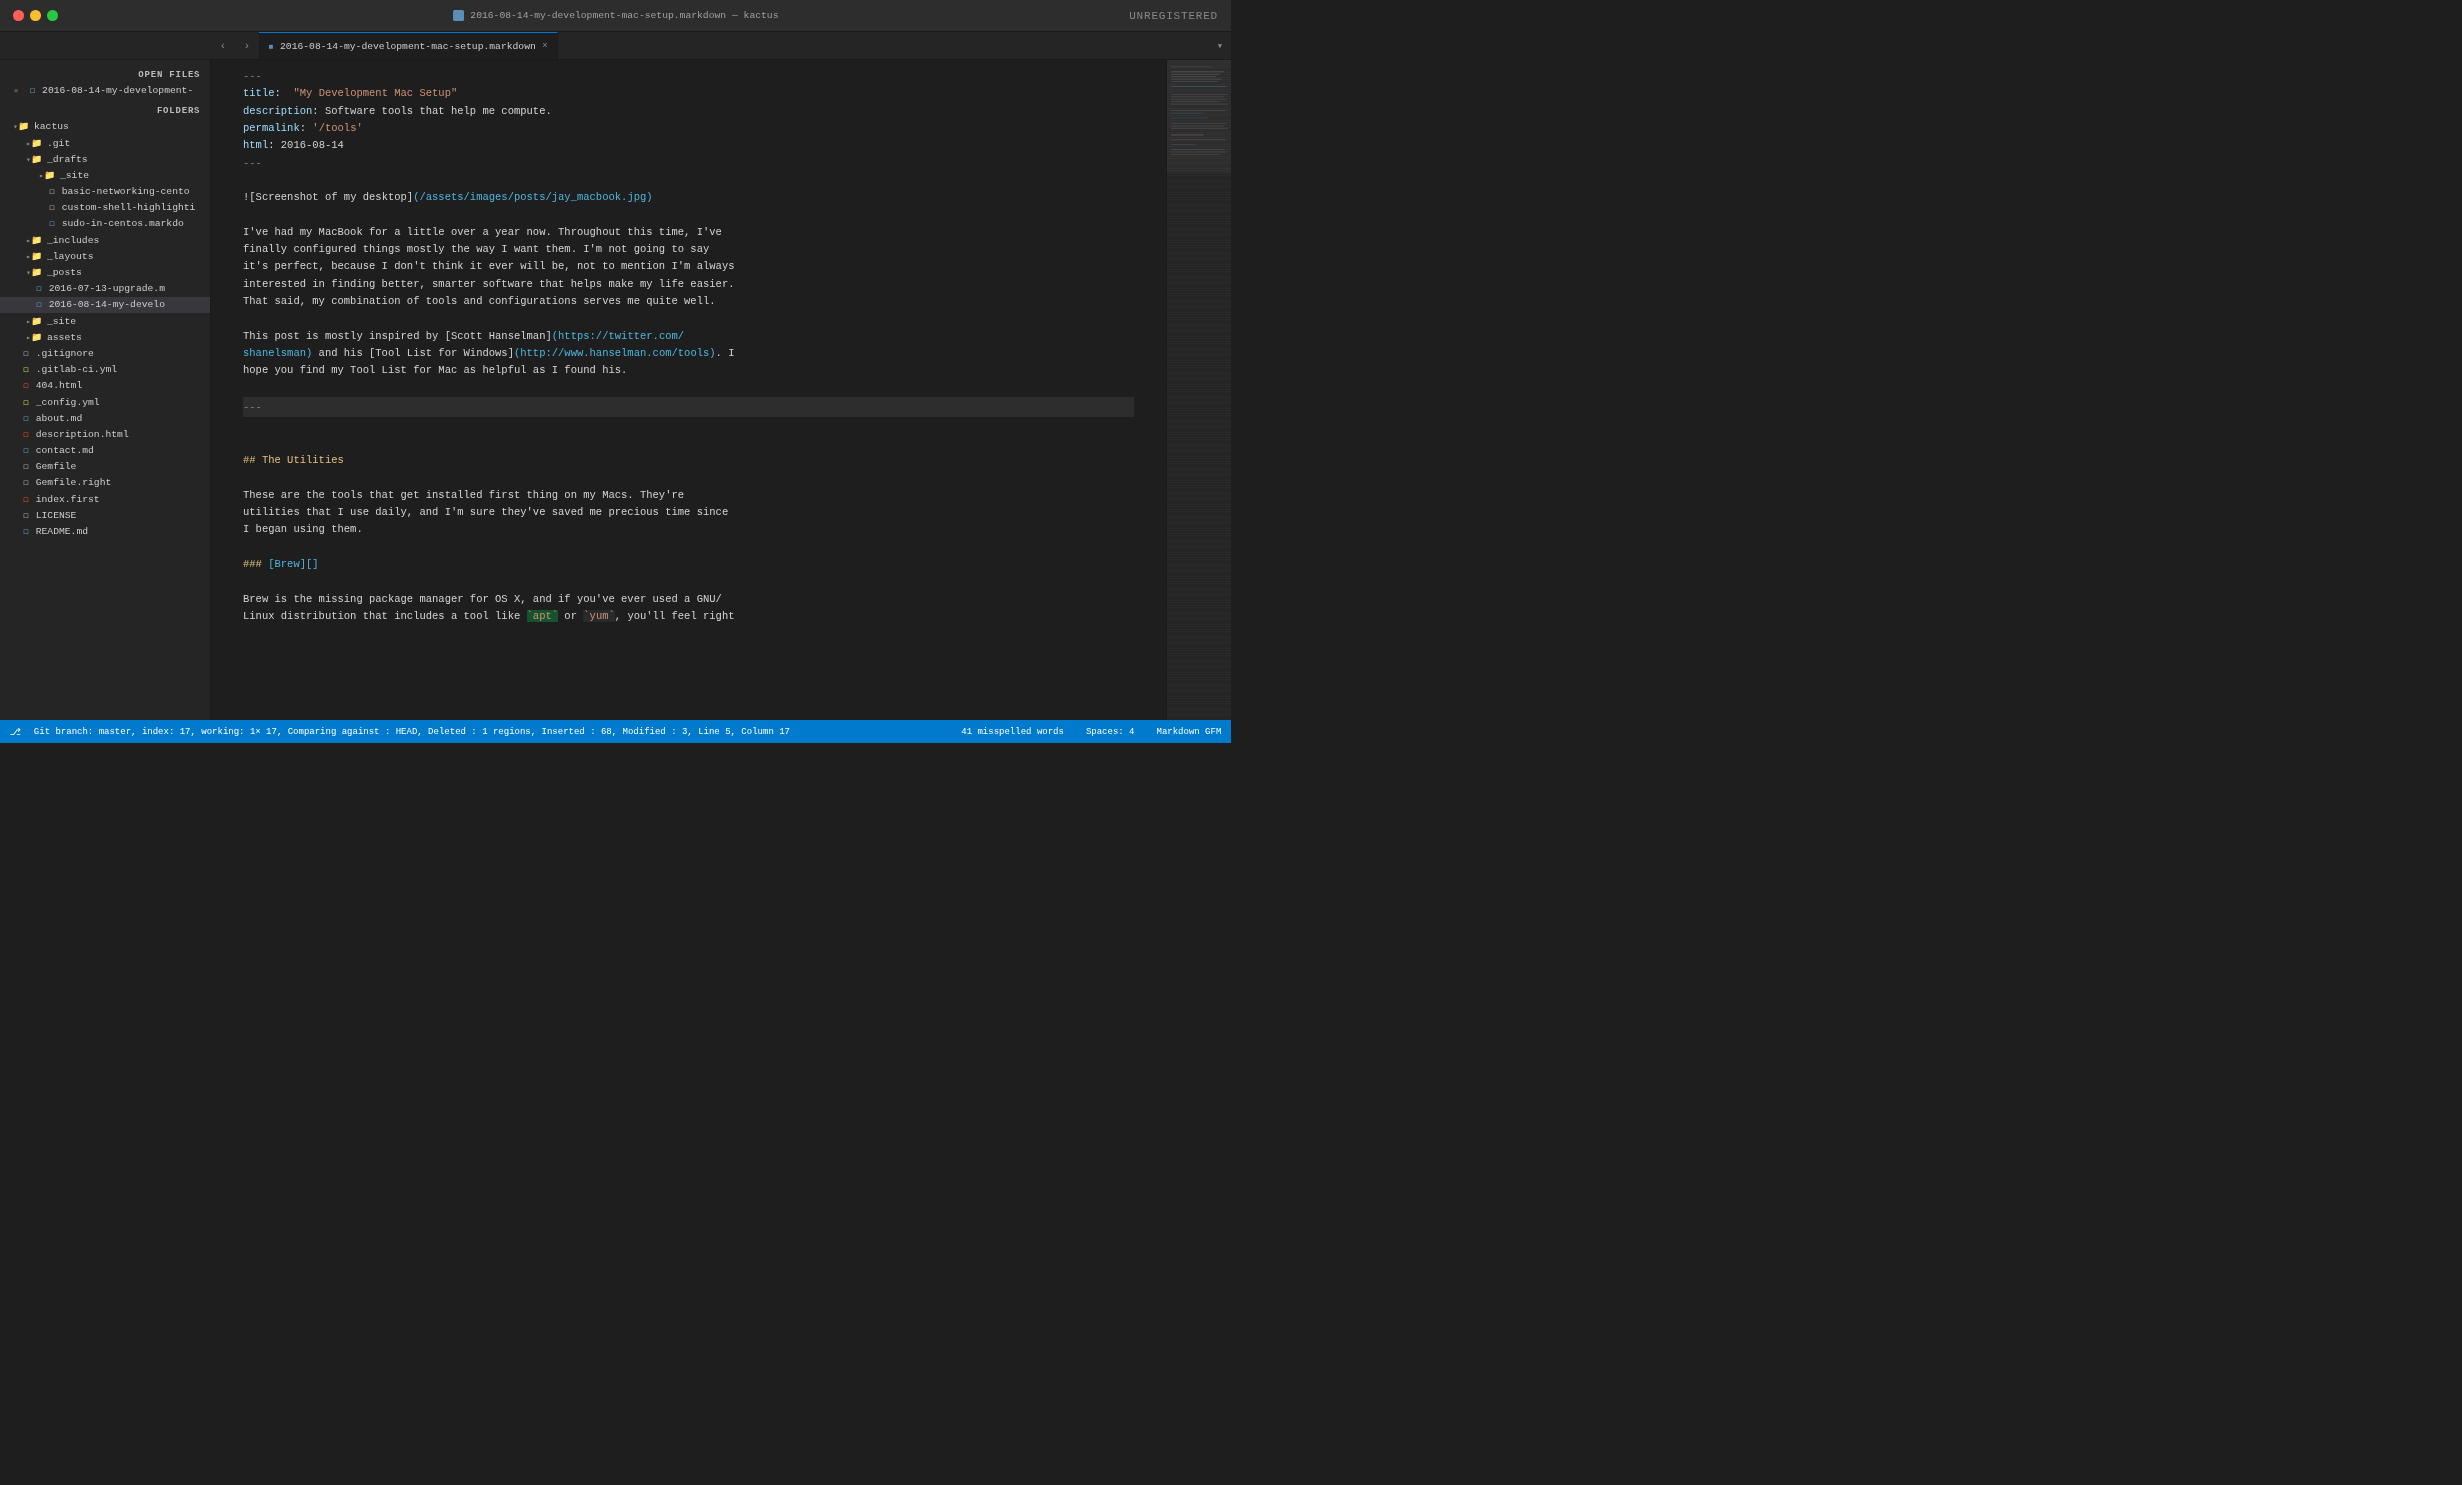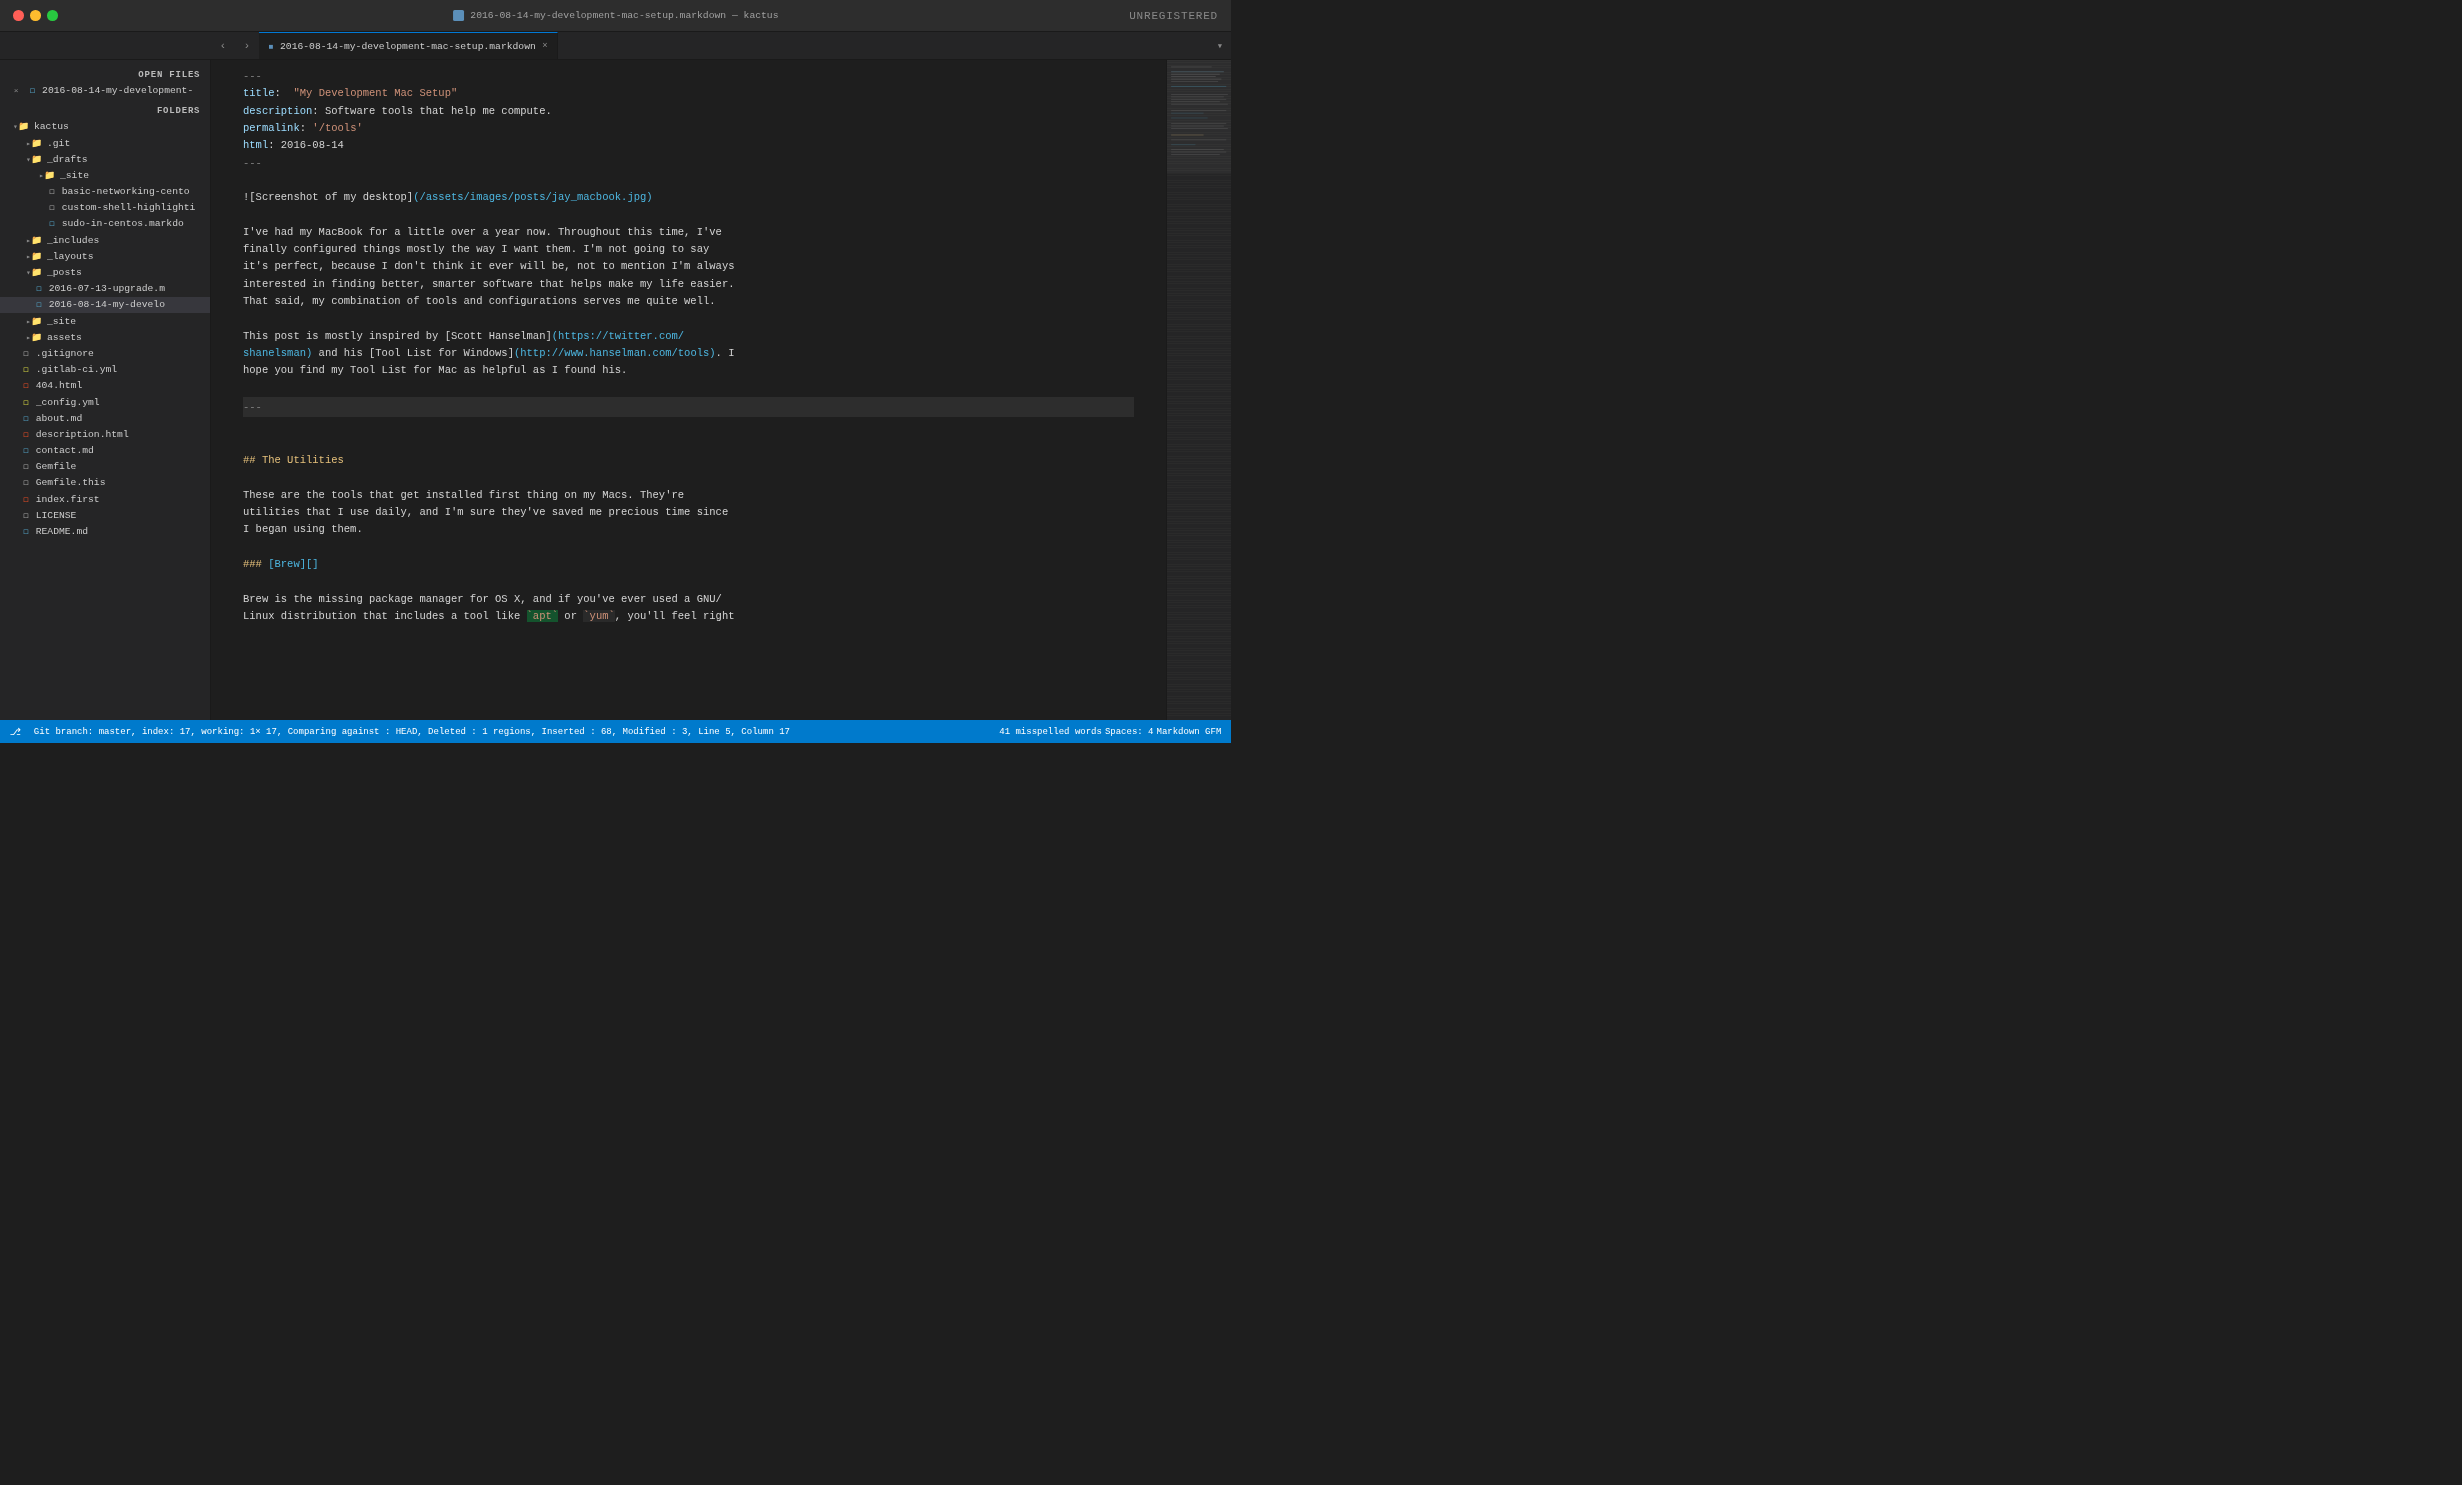--- a/index.html
+++ b/index.html
@@ -224,21 +224,21 @@
       display: flex;
       align-items: center;
       padding: 0 9.7px;
       font-size: 9px;
       color: #fff;
       gap: 13px;
     }
     .status-bar-right {
       margin-left: auto;
       display: flex;
-      gap: 3px;
+      gap: 22px;
       color: #fff;
     }
 
     
     .code-gray { color: #808080; }
     .code-orange { color: #ce9178; }
     .code-blue { color: #9cdcfe; }
     .code-link { color: #4db6e0; }
     .code-heading { color: #e5c07b; }
     .code-white { color: #d4d4d4; }
@@ -432,21 +432,21 @@
 
     <div class="sidebar-item">
       <span style="width:13px;display:inline-block;"></span>
       <span class="item-icon icon-file">◻</span>
       <span class="file-name">Gemfile</span>
     </div>
 
     <div class="sidebar-item">
       <span style="width:13px;display:inline-block;"></span>
       <span class="item-icon icon-file">◻</span>
-      <span class="file-name">Gemfile.this</span>
+      <span class="file-name">Gemfile.right</span>
     </div>
 
     <div class="sidebar-item">
       <span style="width:13px;display:inline-block;"></span>
       <span class="item-icon icon-file-html">◻</span>
       <span class="file-name">index.first</span>
     </div>
 
     <div class="sidebar-item">
       <span style="width:13px;display:inline-block;"></span>

